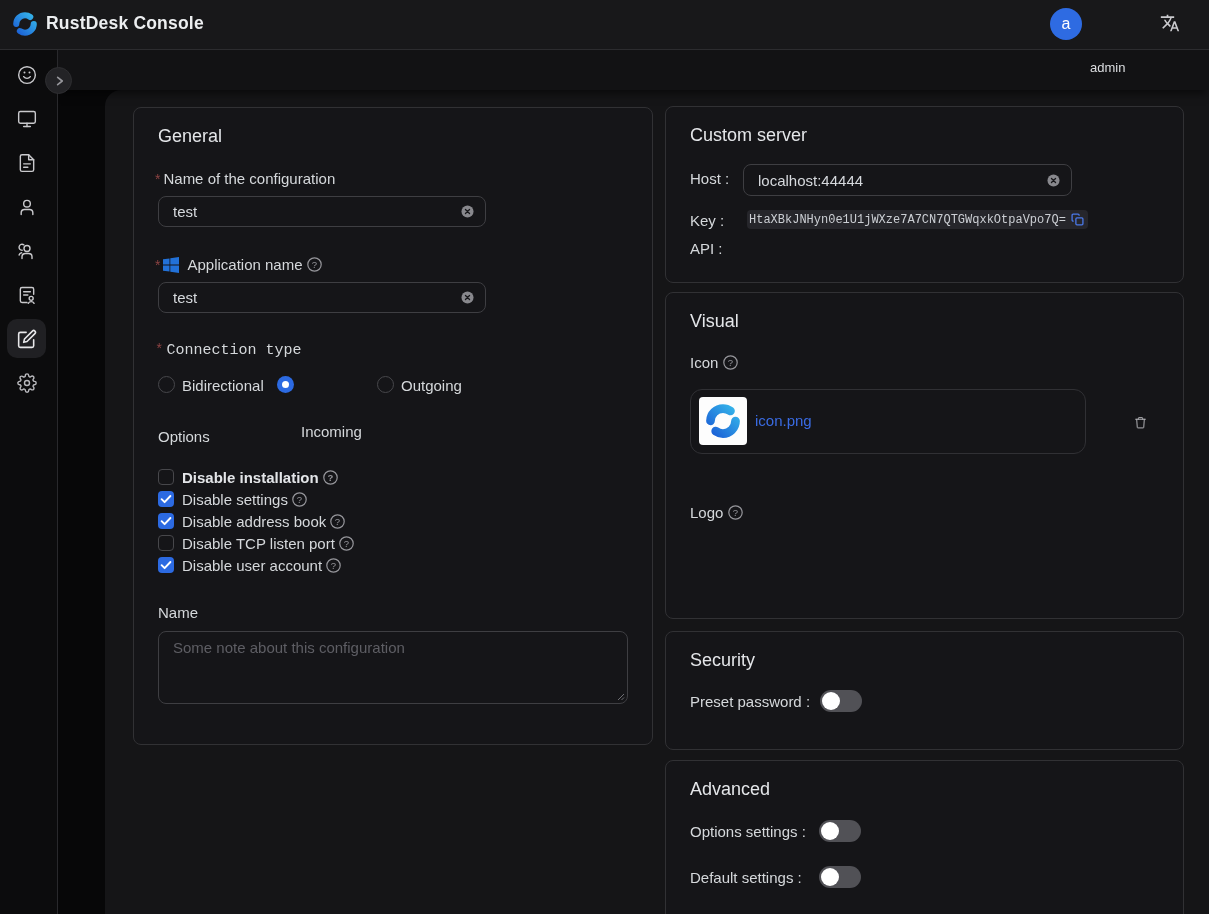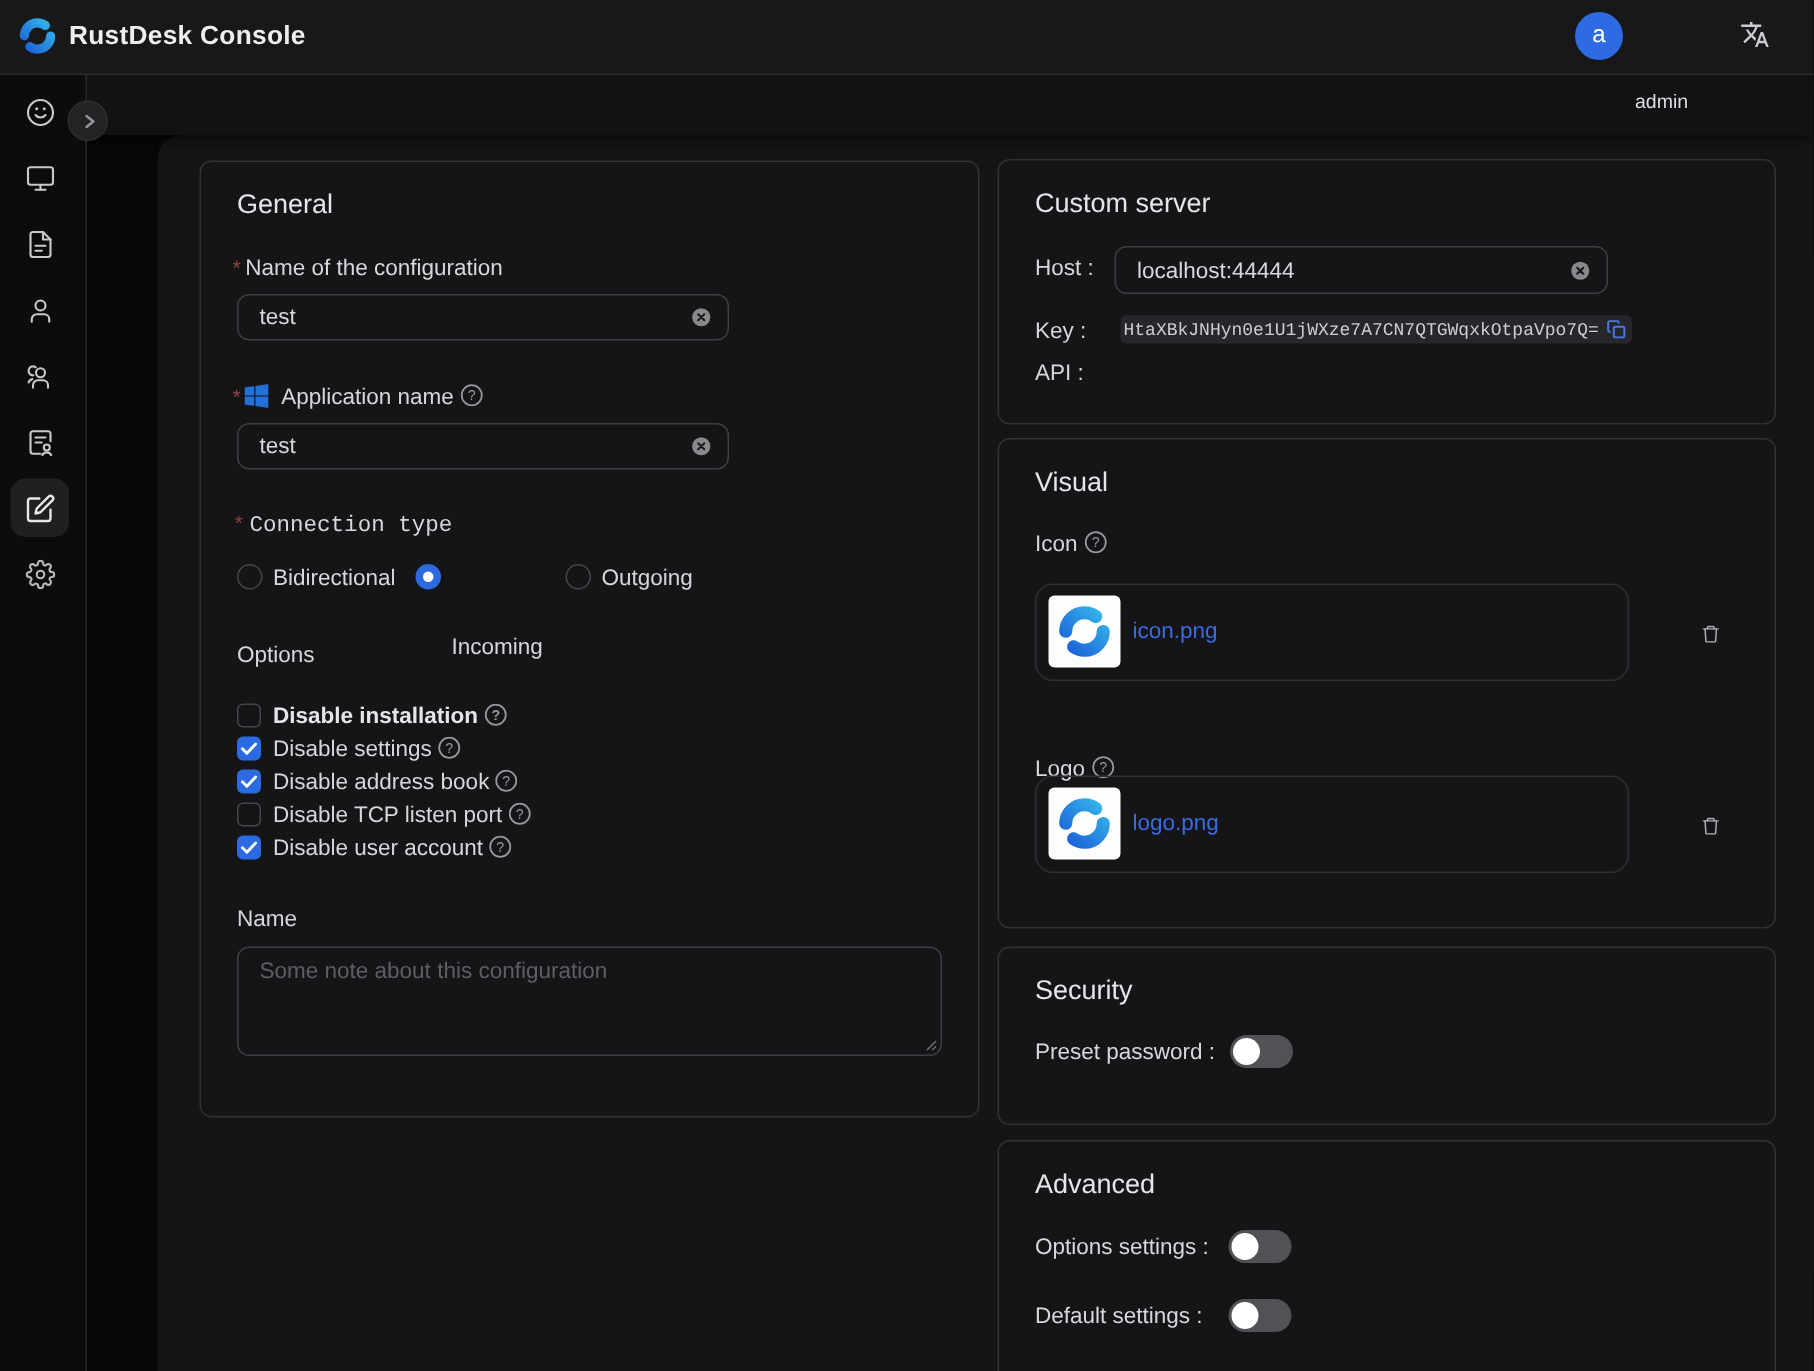--- a/index.html
+++ b/index.html
@@ -250,33 +250,20 @@
     <svg class="trash" viewBox="0 0 24 24" fill="none" stroke="currentColor" stroke-width="1.8" stroke-linecap="round" stroke-linejoin="round">
       <path d="M3 6h18"></path>
         <path d="M8 6V4a1 1 0 0 1 1-1h6a1 1 0 0 1 1 1v2"></path>
         <path d="M5 6l1 15a1 1 0 0 0 1 1h10a1 1 0 0 0 1-1l1-15"></path>
     </svg>
   </div>
   <div class="lbl" style="left:24px; top:191px;margin-top:20px;">Logo <svg class="help" width="15" height="15" viewBox="0 0 15 15">
         <circle cx="7.5" cy="7.5" r="6.7" fill="none" stroke="#97979c" stroke-width="1.2"></circle>
         <text x="7.5" y="10.8" font-size="9.5" fill="#97979c" text-anchor="middle" font-family="Liberation Sans">?</text>
       </svg></div>
-  <div class="upbox" style="top:224px;">
-    <div class="wsq">
-      <svg style="position:absolute;left:4px;top:4px" width="40" height="40" viewBox="0 0 48 48">
-        <circle cx="24" cy="24" r="15" fill="none" stroke="url(#lg)" stroke-width="10.5" stroke-dasharray="32.7 14.4" stroke-linecap="round" transform="rotate(0 24 24)"></circle>
-      </svg>
-    </div>
-    <div class="flink">logo.png</div>
-    <svg class="trash" viewBox="0 0 24 24" fill="none" stroke="currentColor" stroke-width="1.8" stroke-linecap="round" stroke-linejoin="round">
-      <path d="M3 6h18"></path>
-        <path d="M8 6V4a1 1 0 0 1 1-1h6a1 1 0 0 1 1 1v2"></path>
-        <path d="M5 6l1 15a1 1 0 0 0 1 1h10a1 1 0 0 0 1-1l1-15"></path>
-    </svg>
-  </div>
 </div>
 
 <div class="card" style="left:665px; top:631px; width:519px; height:119px;">
   <div class="ctitle">Security</div>
   <div class="lbl" style="left:24px; top:61px;">Preset password :</div>
   <div class="tgl" style="left:154px; top:58px;"></div>
 </div>
 
 <div class="card" style="left:665px; top:760px; width:519px; height:240px;">
   <div class="ctitle">Advanced</div>

